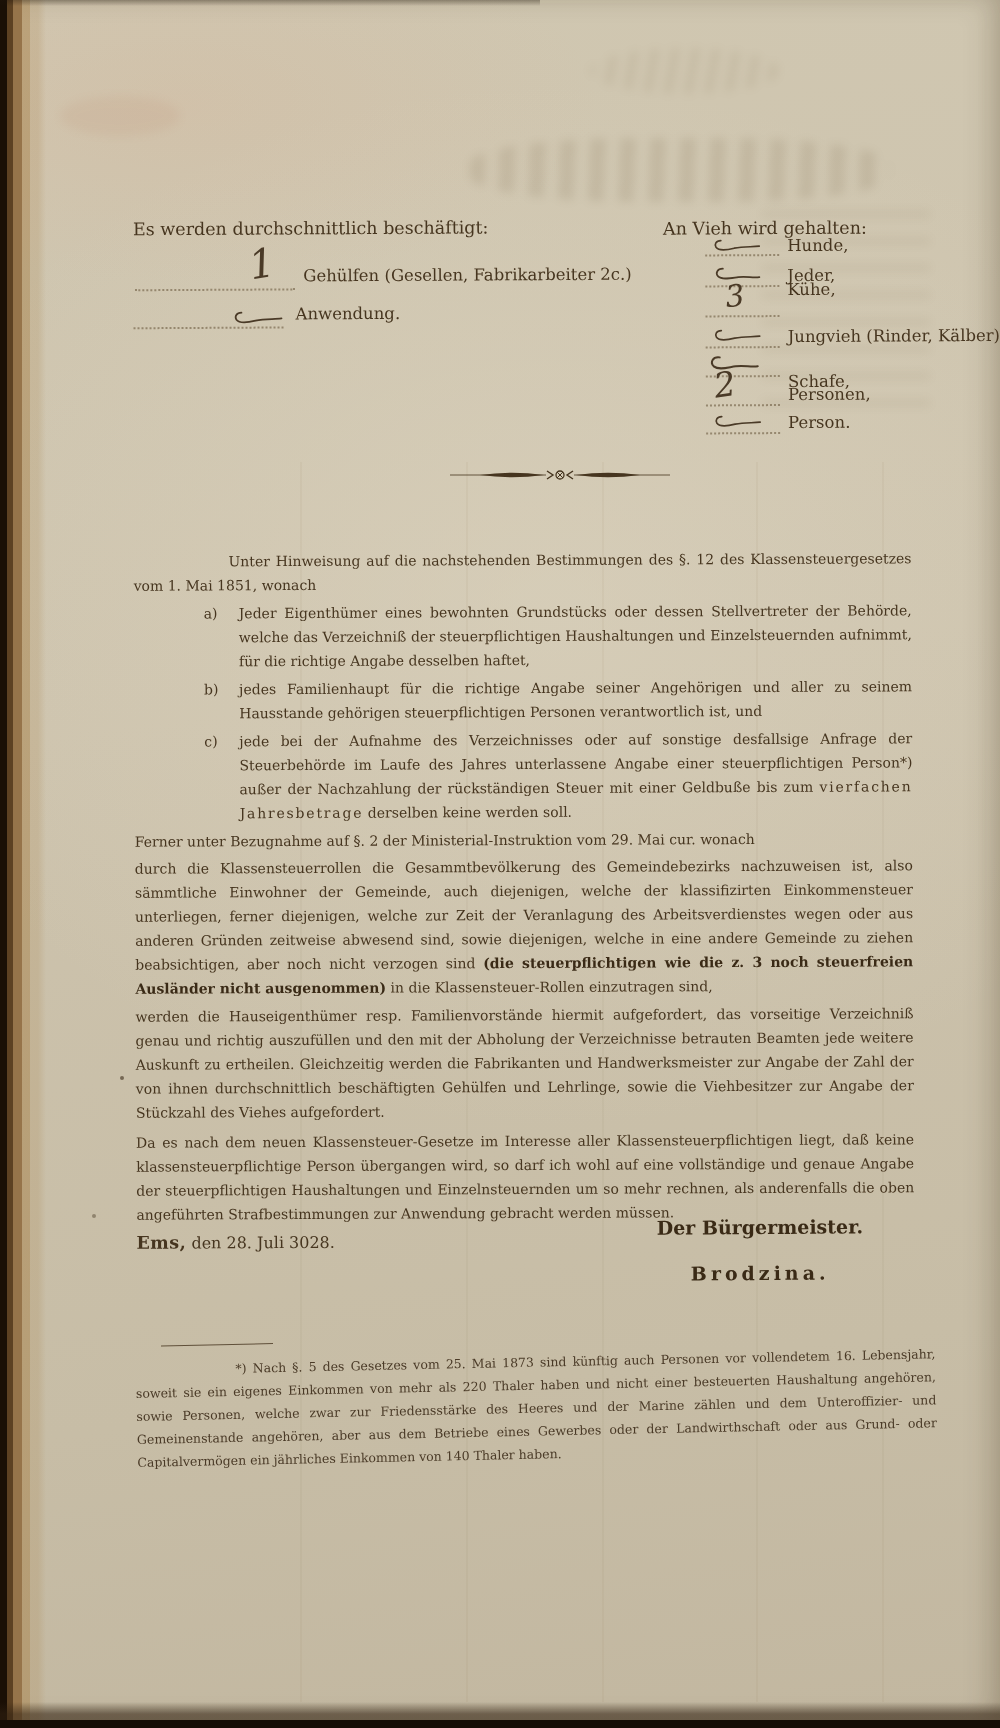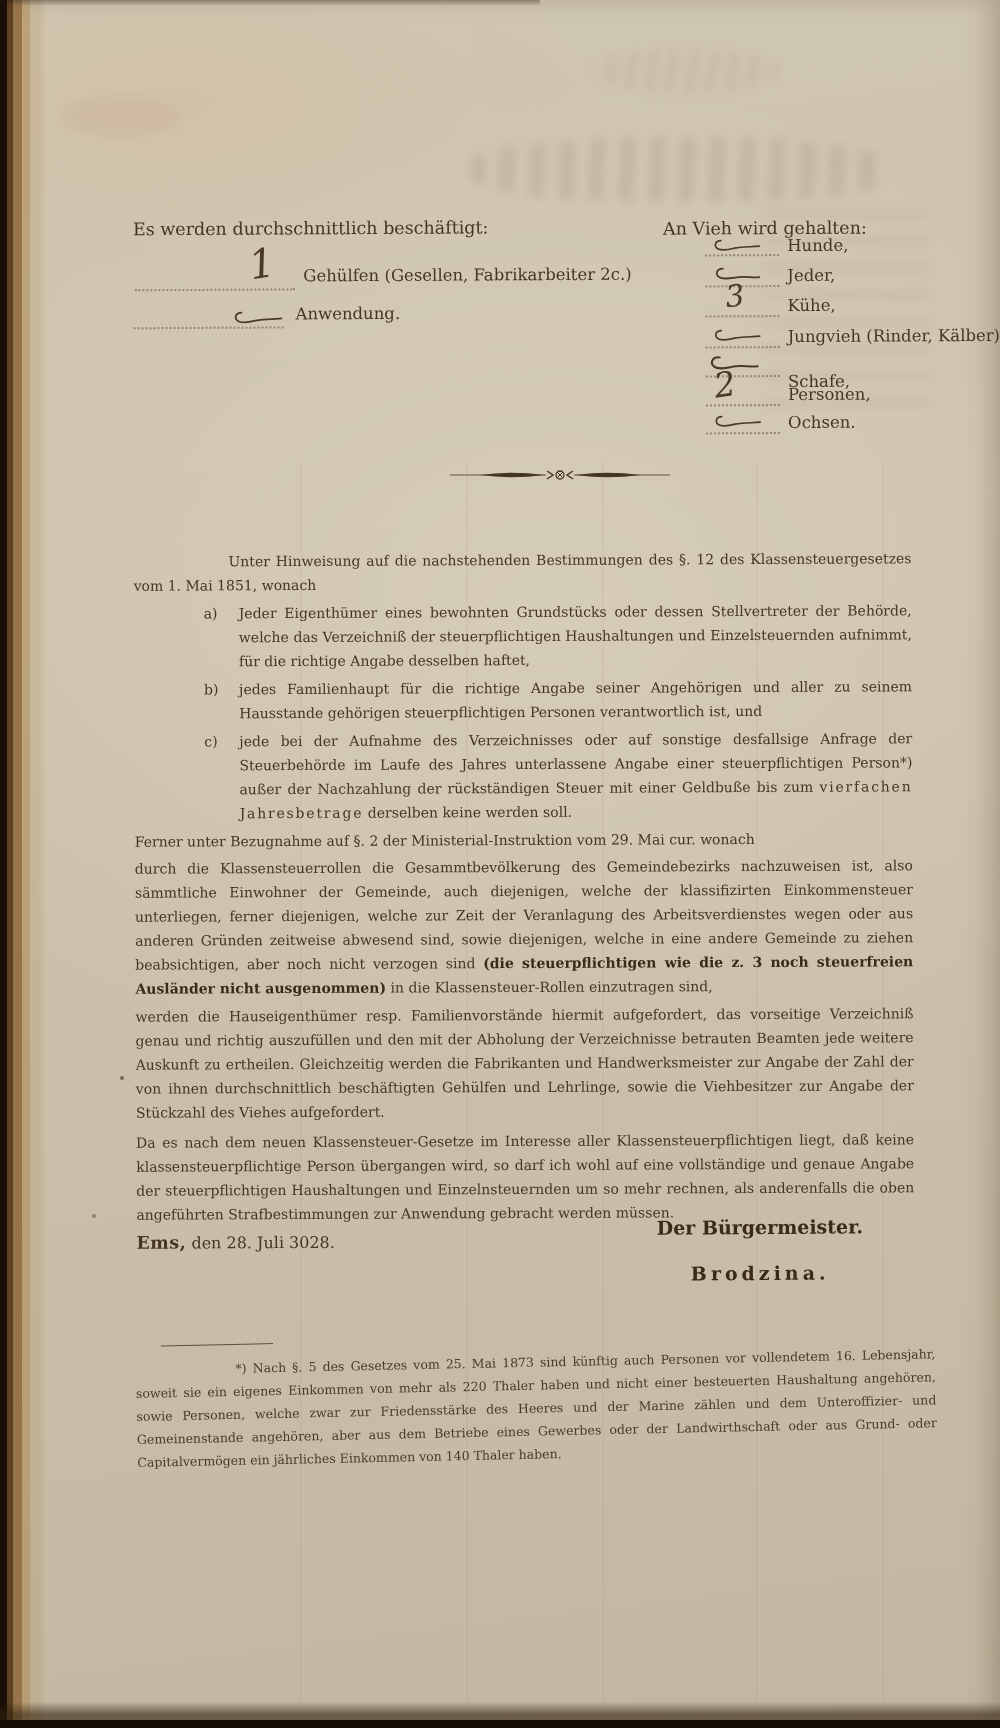--- a/index.html
+++ b/index.html
@@ -115,21 +115,21 @@
       <span class="label" style="top:18px">Hunde,</span>
 
       <span class="dots" style="top:57px"></span>
       <svg class="dash-svg" style="left:118px;top:48px" width="48" height="18" viewBox="0 0 50 18">
         <path d="M10,2 C4,2 2,7 5,10 C9,14 18,12 26,11 C34,10 42,12 48,11" fill="none" stroke="#4a3a27" stroke-width="1.8" stroke-linecap="round"></path>
         </svg>
       <span class="label" style="top:48px">Jeder,</span>
 
       <span class="dots" style="top:87px"></span>
       <span class="hw" style="position:absolute;left:130px;top:60px;font-size:30px;transform:rotate(-6deg)">3</span>
-      <span class="label" style="top:78px">Kühe,</span>
+      <span class="label" style="top:62px">Kühe,</span>
 
       <span class="dots" style="top:118px"></span>
       <svg class="dash-svg" style="left:118px;top:110px" width="48" height="16" viewBox="0 0 50 16">
         <path d="M8,2 C3,2 1,6 3,9 C6,13 14,12 22,10 C32,8 41,9 48,8" fill="none" stroke="#4a3a27" stroke-width="1.8" stroke-linecap="round"></path>
         </svg>
       <span class="label" style="top:109px">Jungvieh (Rinder, Kälber),</span>
 
       <span class="dots" style="top:147px"></span>
       <svg class="dash-svg" style="left:112px;top:136px" width="52" height="20" viewBox="0 0 52 20">
         <path d="M12,3 C5,2 2,8 6,12 C11,16 20,13 28,12 C36,11 44,13 50,12" fill="none" stroke="#4a3a27" stroke-width="2" stroke-linecap="round"></path>
@@ -137,21 +137,21 @@
       <span class="label" style="top:154px">Schafe,</span>
 
       <span class="dots" style="top:176px"></span>
       <span class="hw" style="position:absolute;left:118px;top:146px;font-size:34px;transform:rotate(-8deg)">2</span>
       <span class="label" style="top:167px">Personen,</span>
 
       <span class="dots" style="top:204px"></span>
       <svg class="dash-svg" style="left:118px;top:196px" width="48" height="16" viewBox="0 0 50 16">
         <path d="M8,2 C3,2 1,6 3,9 C6,13 14,12 22,10 C32,8 41,9 48,8" fill="none" stroke="#4a3a27" stroke-width="1.8" stroke-linecap="round"></path>
         </svg>
-      <span class="label" style="top:195px">Ochsen.</span>
+      <span class="label" style="top:195px">Person.</span>
     </section>
 
     <svg id="divider" width="220" height="18" viewBox="0 0 220 18">
       <line x1="0" y1="9" x2="96" y2="9" stroke="#46351f" stroke-width="0.8"></line>
       <line x1="124" y1="9" x2="220" y2="9" stroke="#46351f" stroke-width="0.8"></line>
       <path d="M30,9 Q62,4.5 94,9 Q62,13.5 30,9 Z" fill="#46351f"></path>
       <path d="M126,9 Q158,4.5 190,9 Q158,13.5 126,9 Z" fill="#46351f"></path>
       <path d="M97,5 L103,9 L97,13" fill="none" stroke="#46351f" stroke-width="1.4"></path>
       <path d="M123,5 L117,9 L123,13" fill="none" stroke="#46351f" stroke-width="1.4"></path>
       <circle cx="110" cy="9" r="4" fill="none" stroke="#46351f" stroke-width="1.3"></circle>

